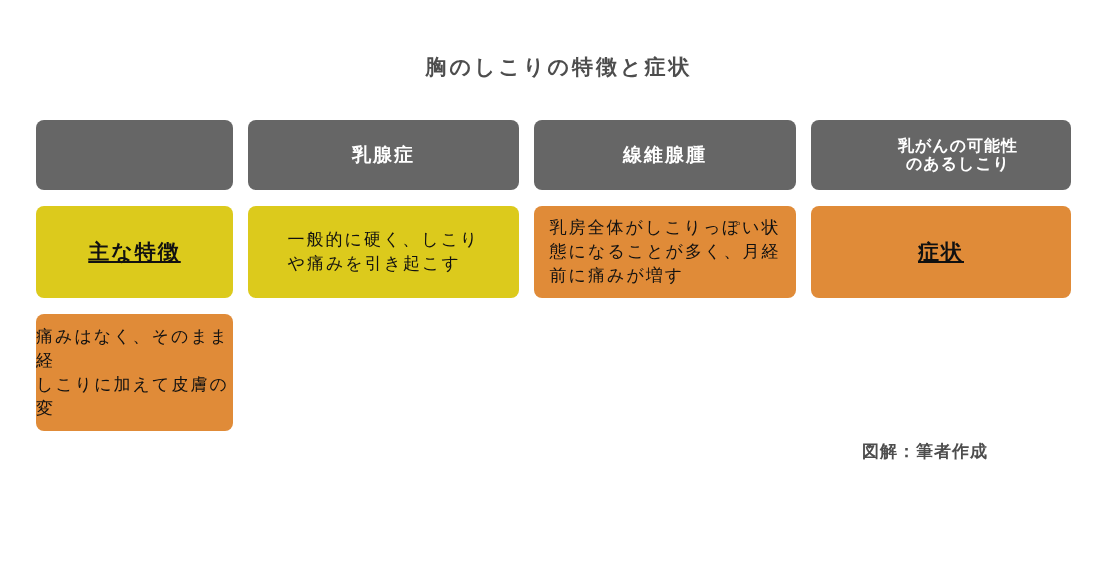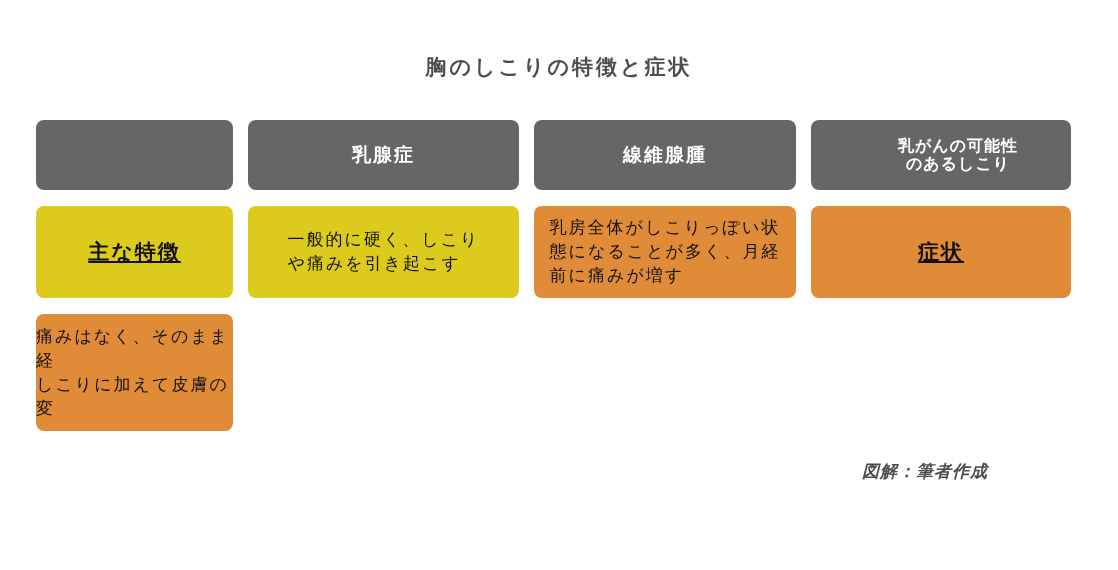--- a/index.html
+++ b/index.html
@@ -69,27 +69,26 @@
   .body-cell .inner {
     font-size: 17px;
     line-height: 24px;
     letter-spacing: 2px;
     color: var(--body-text, #111111);
     white-space: pre-line;
     text-align: left;
   }
   .footer {
     position: absolute;
-    top: 460px;
+    top: 440px;
     right: 130px;
     font-size: 17px;
     font-weight: bold;
     letter-spacing: 1px;
     color: var(--heading-text, #4d4d4d);
-    font-style: italic;
   }
 </style>
 </head>
 <body style="--header-bg: #666666; --header-text: #ffffff; --feature-bg: #dcca1c; --symptom-bg: #e08b38; --body-text: #111111; --heading-text: #4d4d4d;">
 
 <h1 class="title">胸のしこりの特徴と症状</h1>
 
 <div class="grid">
 
   <div class="cell hdr"></div>

